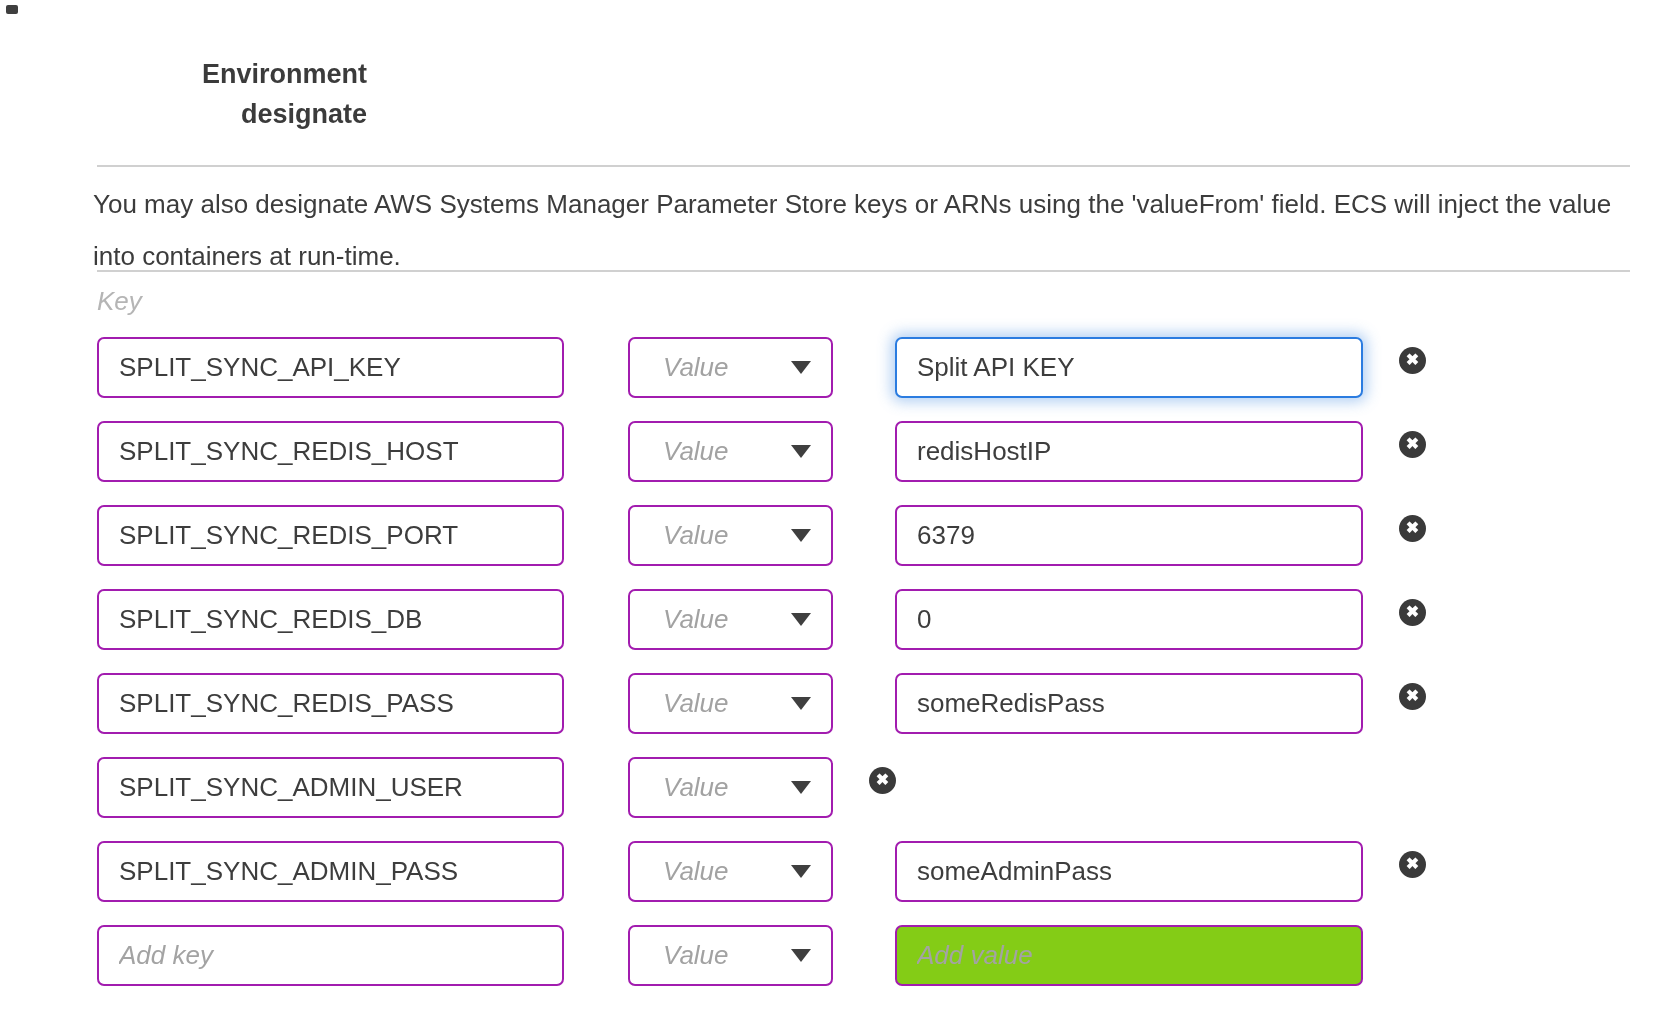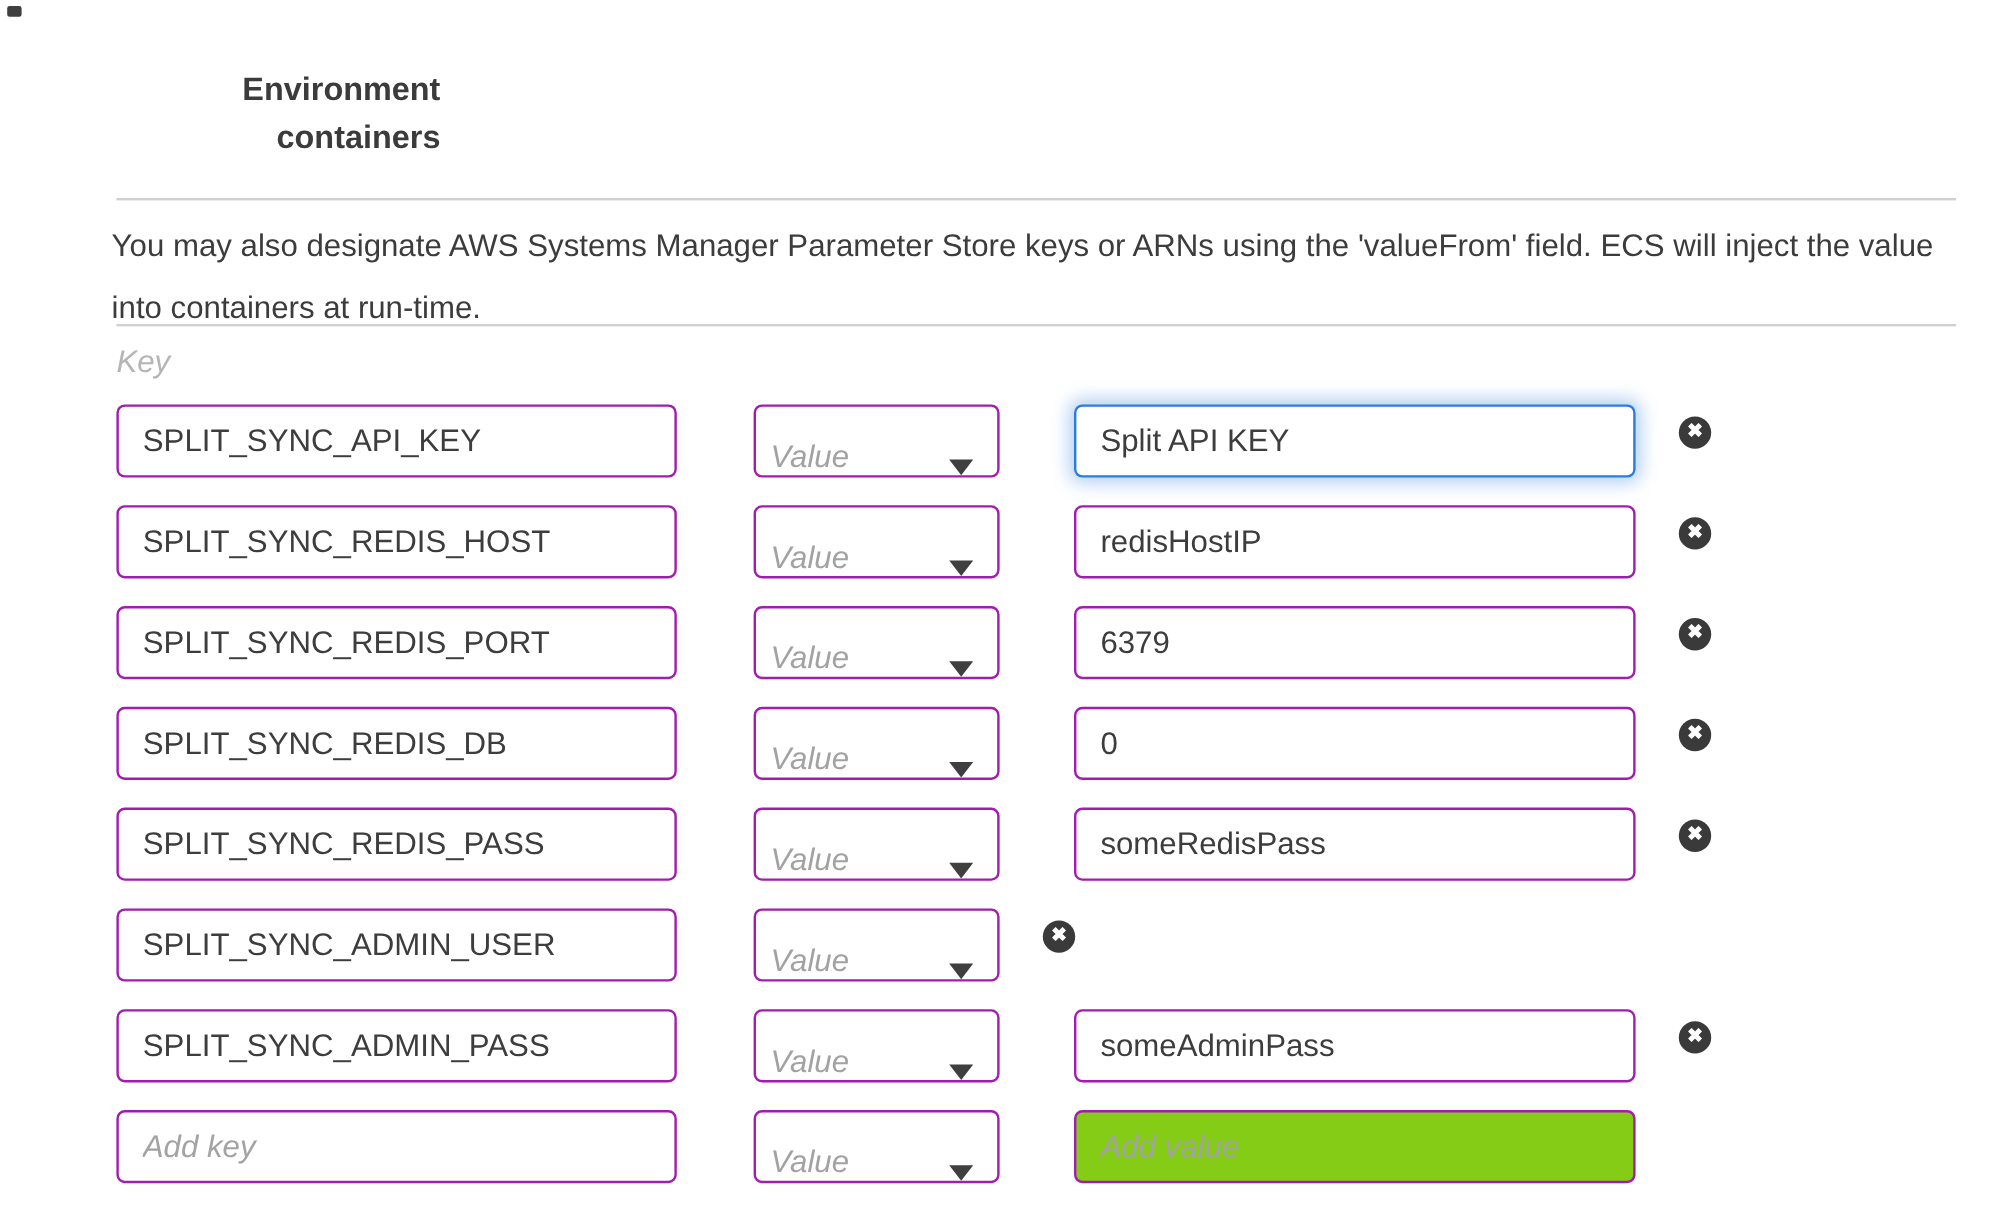--- a/index.html
+++ b/index.html
@@ -47,22 +47,22 @@
     border: 2px solid #a21caf; border-radius: 7px;
     background: #ffffff; font-family: inherit;
     font-size: 26px; color: #3d3d3d;
   }
   input.tbox { padding: 0 20px; outline: none; }
   input.tbox::placeholder { font-style: italic; color: #a3a3a3; opacity: 1; }
   input.tbox:disabled { background: #84cc16; color: #3d3d3d; }
   .key-input { width: 467px; }
   .type-select {
     width: 205px; margin-left: 64px;
-    display: flex; align-items: flex-end; justify-content: space-between;
-    padding: 0 20px 0 12px; cursor: pointer; user-select: none;
+    display: flex; align-items: center; justify-content: space-between;
+    padding: 0 20px 0 33px; cursor: pointer; user-select: none;
   }
   .type-select .type-label { font-style: italic; color: #a2a2a2; font-size: 26px; }
   .caret {
     width: 0; height: 0;
     border-left: 10px solid transparent;
     border-right: 10px solid transparent;
     border-top: 13px solid #3f3f3f;
   }
   .value-input { width: 468px; margin-left: 62px; }
   .value-input.focused {
@@ -83,21 +83,21 @@
 </style>
 </head>
 <body>
 
 <div class="page">
 
   <div class="clipped-fragment"></div>
 
   <div class="form-label">
     <span>Environment</span>
-    <span>containers</span>
+    <span>designate</span>
   </div>
 
   <div class="divider one"></div>
 
   <div class="description">You may also designate AWS Systems Manager Parameter Store keys or ARNs using the 'valueFrom' field. ECS will inject the value into containers at run-time.</div>
 
   <div class="divider two"></div>
 
   <div class="key-col-header">Key</div>
 

